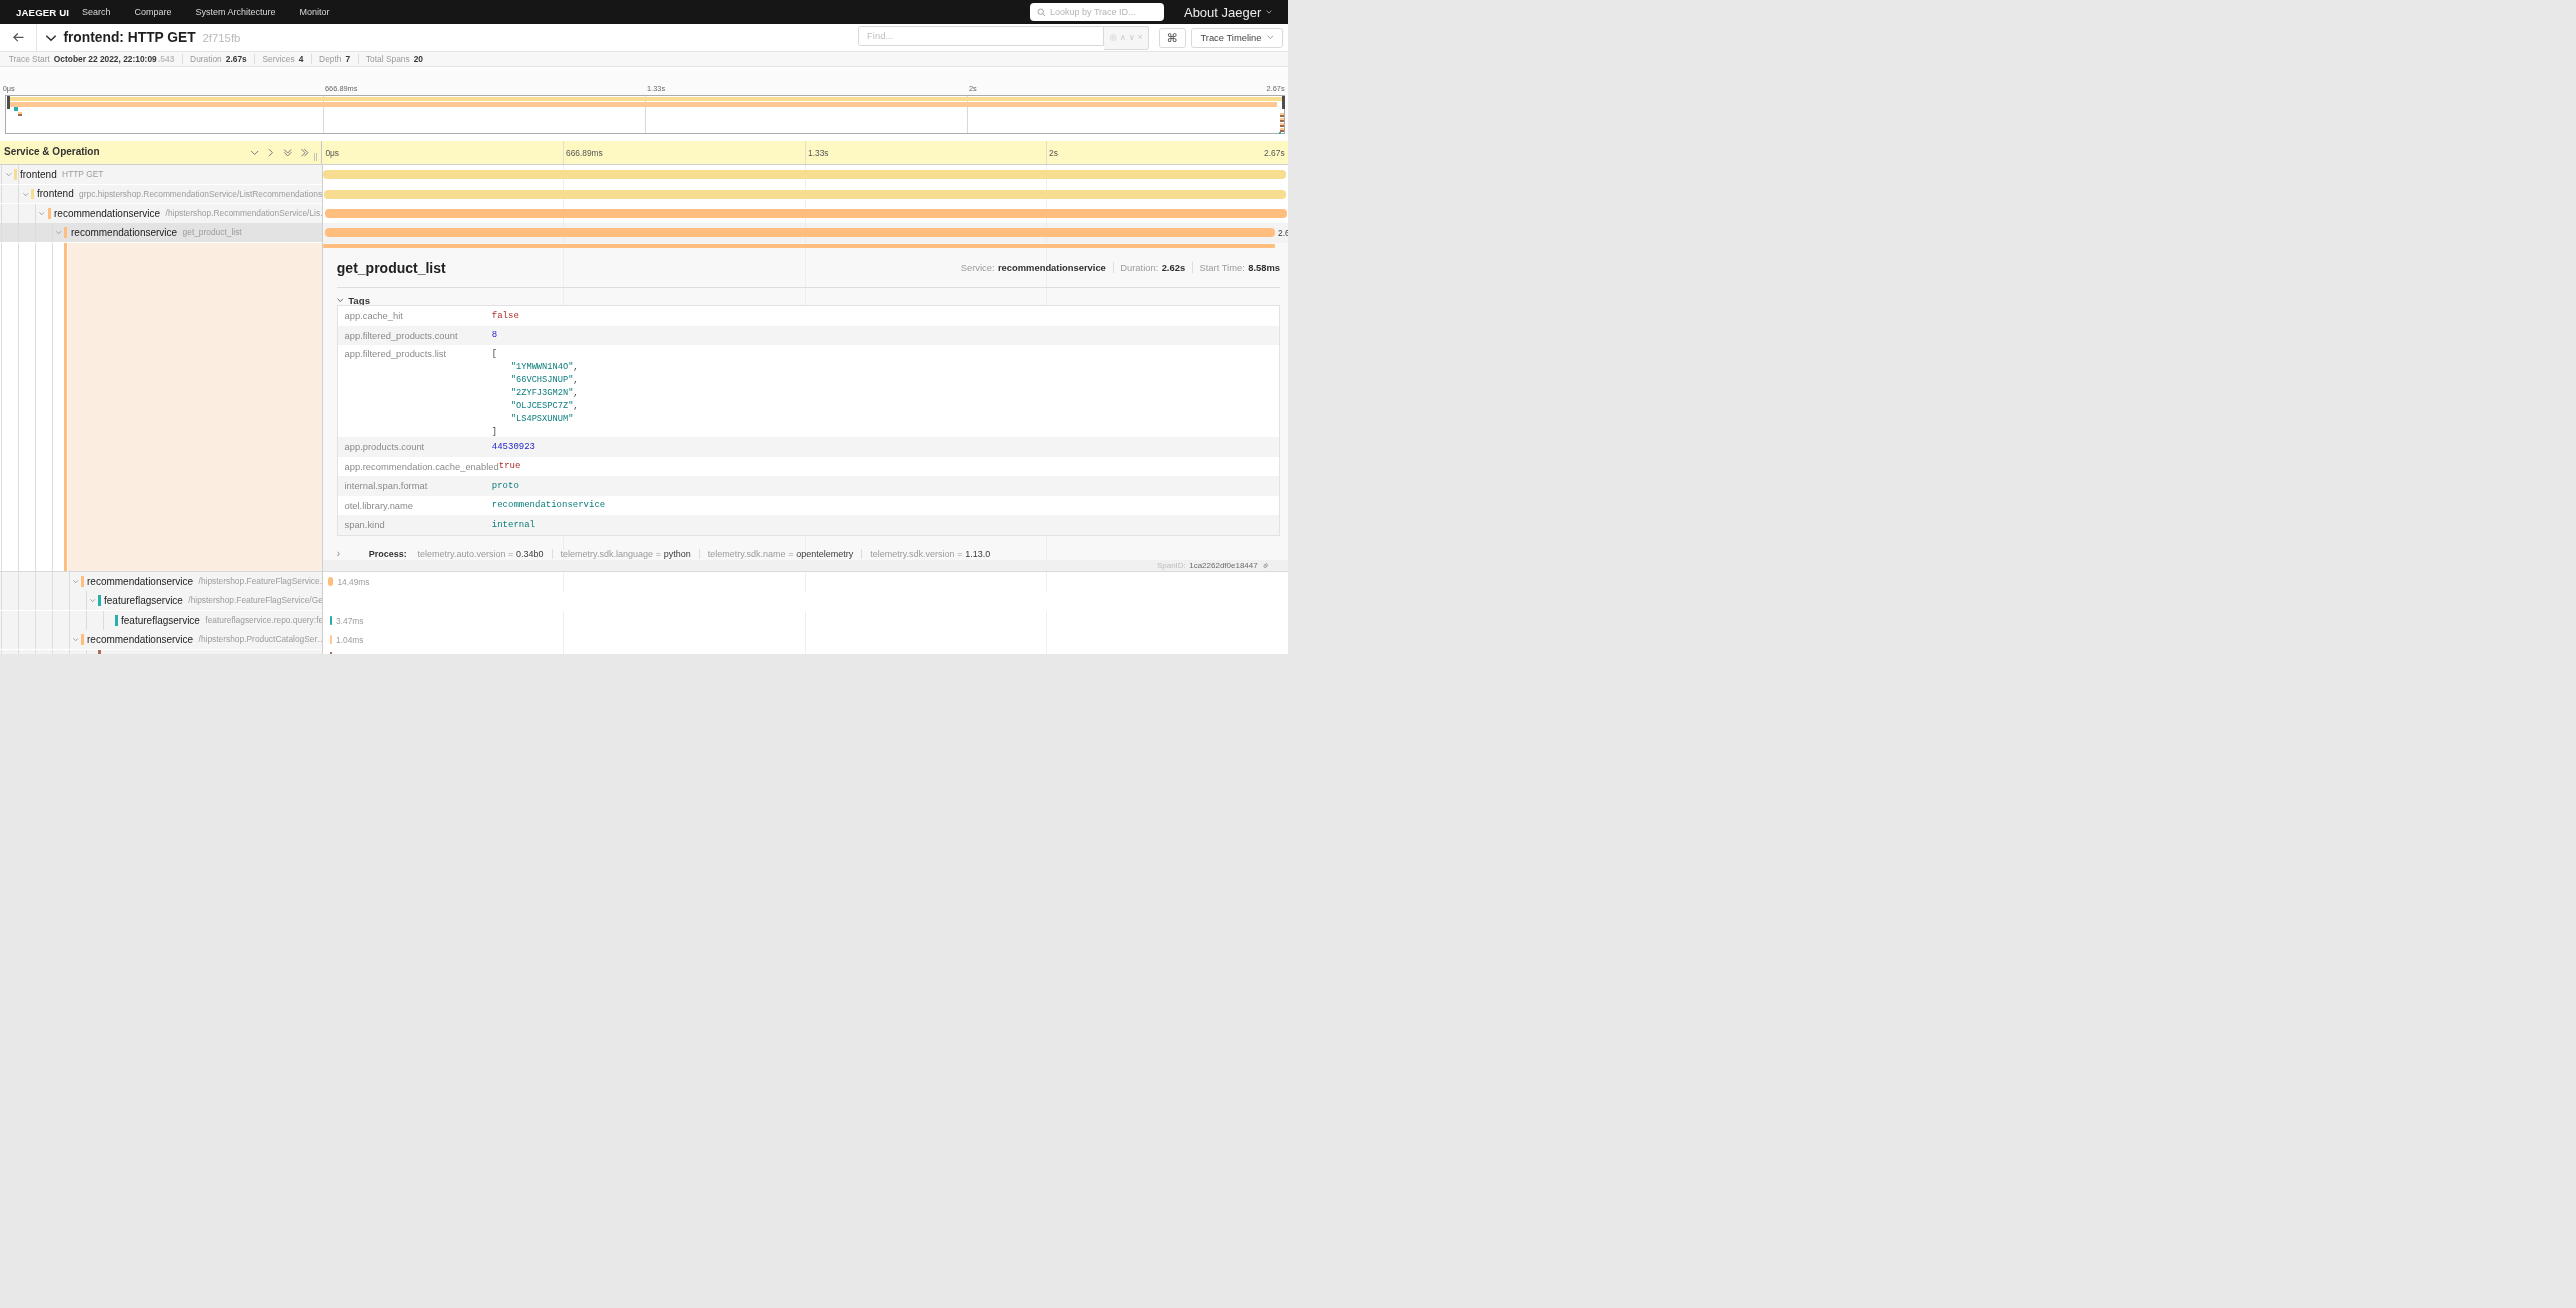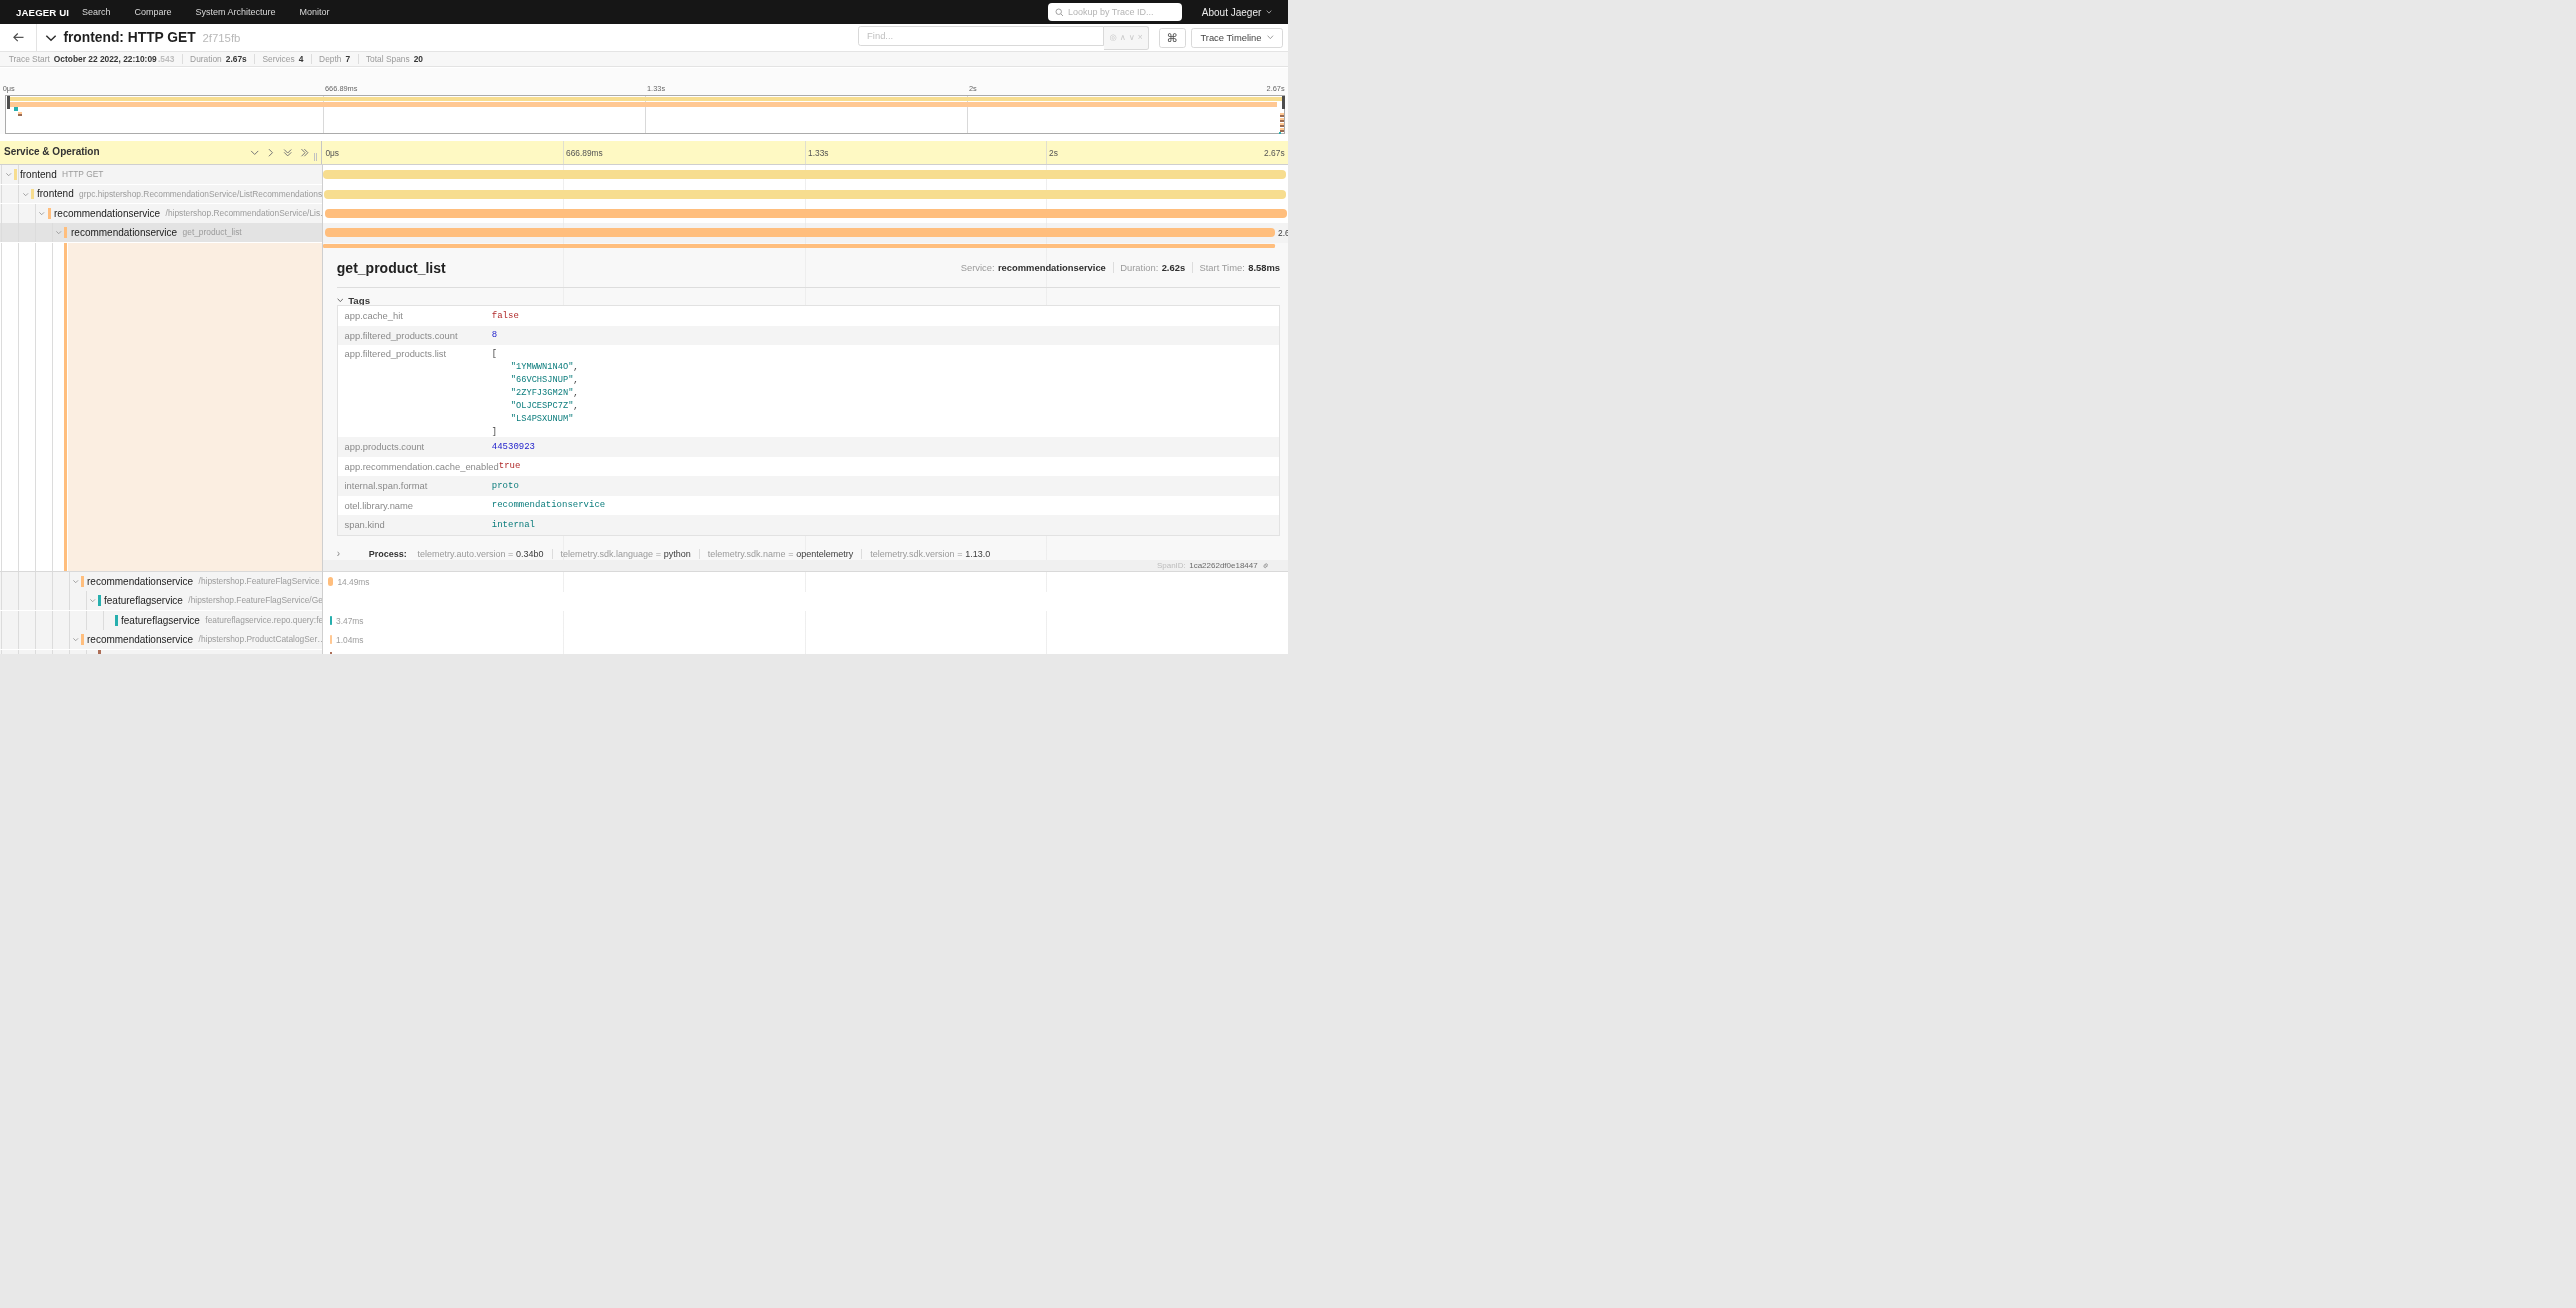--- a/index.html
+++ b/index.html
@@ -7,21 +7,21 @@
   .screen{position:relative;width:1288px;height:654px;overflow:hidden;background:#fff;}
 
   
   .topnav{position:absolute;top:0;left:0;right:0;height:24px;background:#161616;display:flex;align-items:center;z-index:30;}
   .brand{margin-left:16px;font-size:9.7px;font-weight:700;color:#fff;letter-spacing:0.1px;}
   .navitems{display:flex;gap:24px;margin-left:12.8px;}
   .navitems span{font-size:9px;color:#d9d9d9;cursor:pointer;}
   .nav-right{margin-left:auto;display:flex;align-items:center;margin-right:16px;gap:20px;}
   .nav-search{width:134px;height:17.5px;background:#fff;border-radius:4px;display:flex;align-items:center;padding:0 6.7px;gap:4.7px;}
   .nav-search .ph{font-size:9px;color:#b4b4b4;}
-  .about{display:flex;align-items:center;gap:4.7px;color:#ececec;font-size:10px;cursor:pointer;}
+  .about{display:flex;align-items:center;gap:4.7px;color:#ececec;font-size:13px;cursor:pointer;}
 
   
   .thead{position:absolute;top:24px;left:0;right:0;height:28px;background:#fff;border-bottom:0.7px solid #e4e4e4;display:flex;align-items:center;z-index:25;}
   .backbtn{width:36px;height:100%;display:flex;align-items:center;justify-content:center;background:none;border:none;cursor:pointer;}
   .hdiv{width:0.7px;height:100%;background:#e3e3e3;}
   .bigchev{margin-left:8px;cursor:pointer;}
   .ttl{margin:0 0 0 6.7px;font-size:13.8px;font-weight:700;color:#1f1f1f;white-space:nowrap;}
   .tid{margin-left:6.7px;font-size:11.4px;font-weight:500;color:#b9b9b9;}
   .thead-right{margin-left:auto;display:flex;align-items:center;margin-right:5.4px;}
   .findgroup{display:flex;height:24px;}

